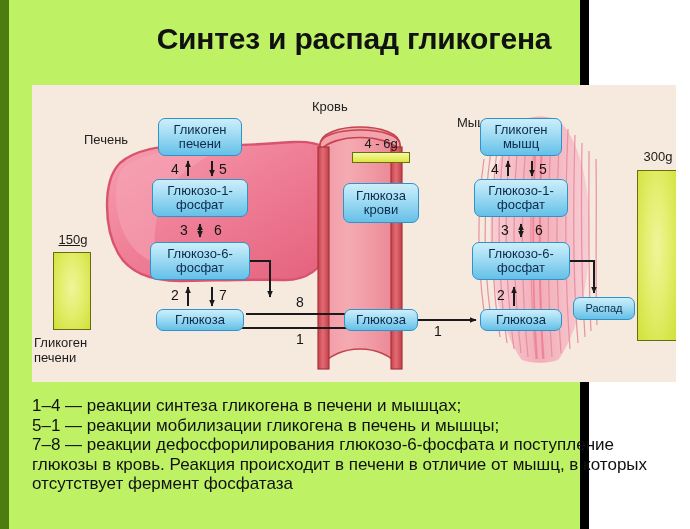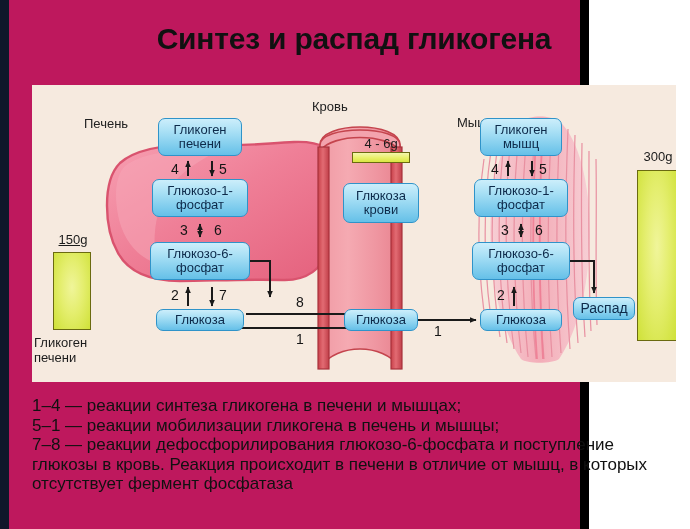--- a/index.html
+++ b/index.html
@@ -11,22 +11,22 @@
     width: 690px;
     height: 529px;
     font-family: "Liberation Sans", "DejaVu Sans", sans-serif;
     overflow: hidden;
     position: relative;
   }
   #root {
     position: relative;
     width: 589px;
     height: 529px;
-    background: #be185d;
-    border-left: 9px solid #0f172a;
+    background: #bef264;
+    border-left: 9px solid #4d7c0f;
     border-right: 9px solid #000000;
     box-sizing: border-box;
   }
   
   .title {
     position: absolute;
     left: 0;
     top: 22px;
     width: 690px;
     text-align: center;
@@ -53,42 +53,42 @@
     width: 644px;
     height: 297px;
   }
   
   .organ-label {
     position: absolute;
     font-size: 13px;
     color: #222222;
     white-space: nowrap;
   }
-  .lbl-liver   { left: 52px;  top: 31px; }
+  .lbl-liver   { left: 52px;  top: 47px; }
   .lbl-blood   { left: 280px; top: 14px; }
   .lbl-muscle  { left: 425px; top: 14px; margin-top: 16px; }
 
   
   .bbox {
     position: absolute;
     box-sizing: border-box;
     background: linear-gradient(to bottom, #cceefb 0%, #a9e0f5 35%, #65c0e8 100%);
     border: 1.6px solid #2f93c9;
     border-radius: 7px;
     color: #0d2a4a;
     text-align: center;
     font-size: 13px;
     line-height: 14.5px;
     display: flex;
     align-items: center;
     justify-content: center;
     padding: 2px 3px;
     white-space: pre-line;
   }
-  .bbox.small { font-size: 14px; }
+  .bbox.small { font-size: 11px; }
 
   
   .b-lv-glyc  { left: 126px; top: 33px;  width: 84px;  height: 38px; }
   .b-lv-g1p   { left: 120px; top: 94px;  width: 96px;  height: 38px; }
   .b-lv-g6p   { left: 118px; top: 157px; width: 100px; height: 38px; }
   .b-lv-gluc  { left: 124px; top: 224px; width: 88px;  height: 22px; }
 
   
   .b-bl-gluc  { left: 311px; top: 98px;  width: 76px;  height: 40px; }
   .b-bl-gl2   { left: 312px; top: 224px; width: 74px;  height: 22px; }

